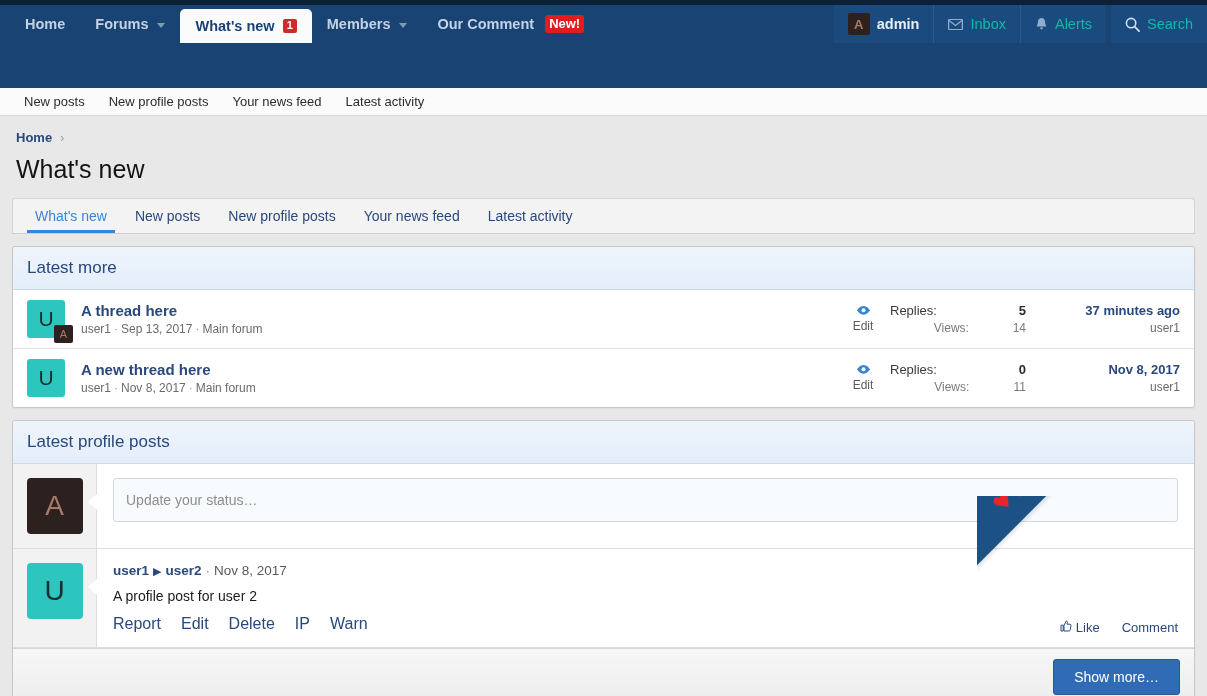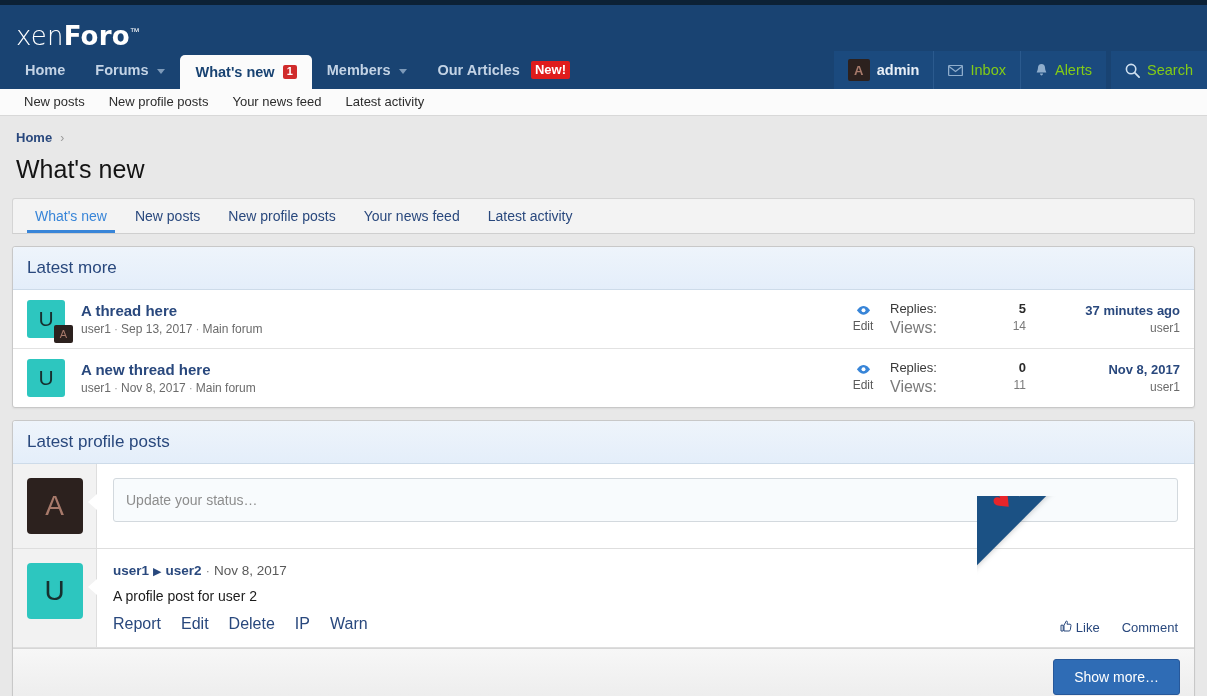--- a/index.html
+++ b/index.html
@@ -79,21 +79,21 @@
   }
 
   
   .nav-right {
     position: absolute; right: 0; top: 0;
     display: flex; align-items: stretch; height: 38px;
   }
   .nav-right .ni {
     display: flex; align-items: center; gap: 7px;
     padding: 0 14px;
-    color: #84cc16;
+    color: #14b8a6;
     font-size: 14.5px;
     background: #1b4a7e;
     cursor: pointer;
     border-left: 1px solid #2b5a8e;
   }
   .nav-right .ni.sep { margin-left: 5px; border-left: none; }
   .nav-right .ni.user { color: #e8eff7; font-weight: bold; }
   .mini-av {
     width: 22px; height: 22px;
     background: #2c211e; color: #a87a6b;
@@ -201,21 +201,21 @@
     width: 54px; text-align: center; font-size: 12px; color: #5a5a5a;
   }
   .col-edit .eye { color: #3885d8; font-size: 13px; display:block; line-height: 14px; }
   .col-edit .lbl { cursor: pointer; }
   .col-stats {
     width: 150px; font-size: 13px; color: #2b2b2b;
     display: grid; grid-template-columns: 1fr auto; row-gap: 3px;
   }
   .col-stats .k { color: #3a3a3a; }
   .col-stats .v1 { font-weight: bold; text-align: right; padding-right: 14px; }
-  .col-stats .k2 { color: #7a7a7a; font-size: 16px; }
+  .col-stats .k2 { color: #7a7a7a; font-size: 12px; text-align: center; }
   .col-stats .v2 { color: #7a7a7a; font-size: 12px; text-align: right; padding-right: 14px; }
   .col-date {
     width: 140px; text-align: right; font-size: 13px;
   }
   .col-date .d { color: #29487d; font-weight: bold; cursor: pointer; }
   .col-date .u { color: #6b6b6b; font-size: 12px; margin-top: 3px; }
 
   
   .pp-row { display: flex; border-bottom: 1px solid #dedede; }
   .pp-row:last-of-type { border-bottom: none; }
@@ -320,23 +320,20 @@
   .heart { color: #e8252a; font-size: 22px; margin-right: 2px; }
 </style>
 </head>
 <body>
 
 <div class="page">
 
   <div class="topstrip"></div>
 
   <div class="header">
-    <div class="logo">
-      <span>xen</span><span class="bold">Foro</span><span class="tm">™</span>
-    </div>
 
     <div class="navrow">
       <div class="nav">
 
         <div class="nav-item">
           <span>Home</span>
         </div>
 
         <div class="nav-item">
           <span>Forums</span>
@@ -347,21 +344,21 @@
           <span>What's new</span>
           <span class="badge-count">1</span>
         </div>
 
         <div class="nav-item">
           <span>Members</span>
           <span class="caret"></span>
         </div>
 
         <div class="nav-item">
-          <span>Our Articles</span>
+          <span>Our Comment</span>
           <span class="badge-new">New!</span>
         </div>
       </div>
 
       <div class="nav-right">
         <div class="ni user sep">
           <span class="mini-av">A</span>
           <span>admin</span>
         </div>
         <div class="ni">

